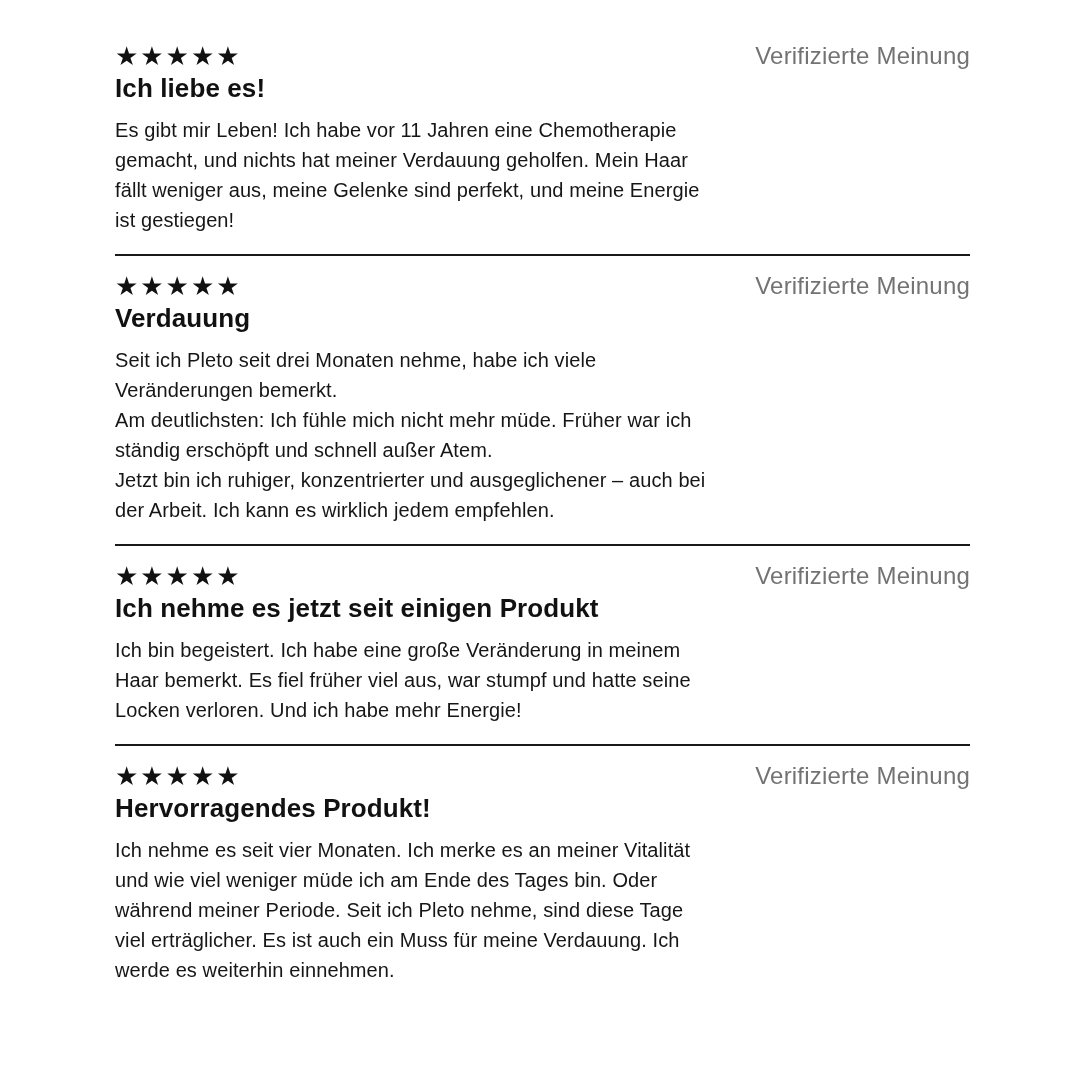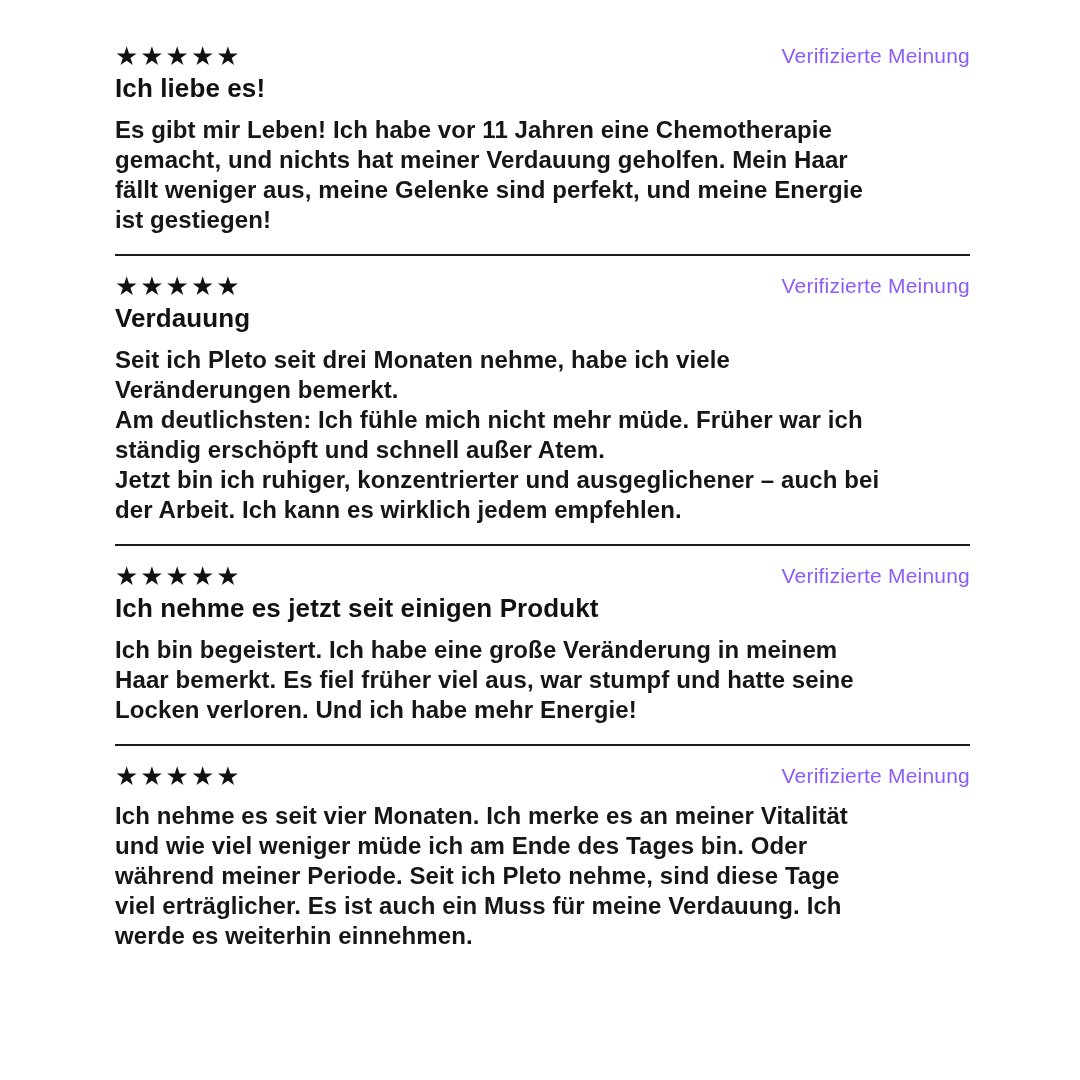--- a/index.html
+++ b/index.html
@@ -28,41 +28,40 @@
     height: 26px;
   }
   .star-rating {
     font-size: 26px;
     line-height: 26px;
     letter-spacing: 2px;
     color: #111111;
     font-family: "DejaVu Sans", sans-serif;
   }
   .verified-label {
-    font-size: 21px;
+    font-size: 24px;
     line-height: 26px;
-    color: #8b5cf6;
+    color: #737373;
     letter-spacing: 0.2px;
   }
   .review-title {
     margin-top: 4px;
     font-size: 26px;
     line-height: 30px;
     font-weight: 700;
     color: #111111;
     letter-spacing: 0.1px;
   }
   .review-body {
     margin-top: 12px;
-    font-size: 24px;
+    font-size: 20px;
     line-height: 30px;
     color: #161616;
     white-space: pre-line;
     letter-spacing: 0.1px;
-    font-weight: bold;
   }
 </style>
 </head>
 <body>
 
 <div class="reviews-list">
 
   <div class="review">
     <div class="review-header">
       <span class="star-rating">★★★★★</span>
@@ -98,20 +97,21 @@
     <div class="review-body">Ich bin begeistert. Ich habe eine große Veränderung in meinem
 Haar bemerkt. Es fiel früher viel aus, war stumpf und hatte seine
 Locken verloren. Und ich habe mehr Energie!</div>
   </div>
 
   <div class="review">
     <div class="review-header">
       <span class="star-rating">★★★★★</span>
       <span class="verified-label">Verifizierte Meinung</span>
     </div>
+    <div class="review-title">Hervorragendes Produkt!</div>
     <div class="review-body">Ich nehme es seit vier Monaten. Ich merke es an meiner Vitalität
 und wie viel weniger müde ich am Ende des Tages bin. Oder
 während meiner Periode. Seit ich Pleto nehme, sind diese Tage
 viel erträglicher. Es ist auch ein Muss für meine Verdauung. Ich
 werde es weiterhin einnehmen.</div>
   </div>
 
 </div>
 
 </body></html>

